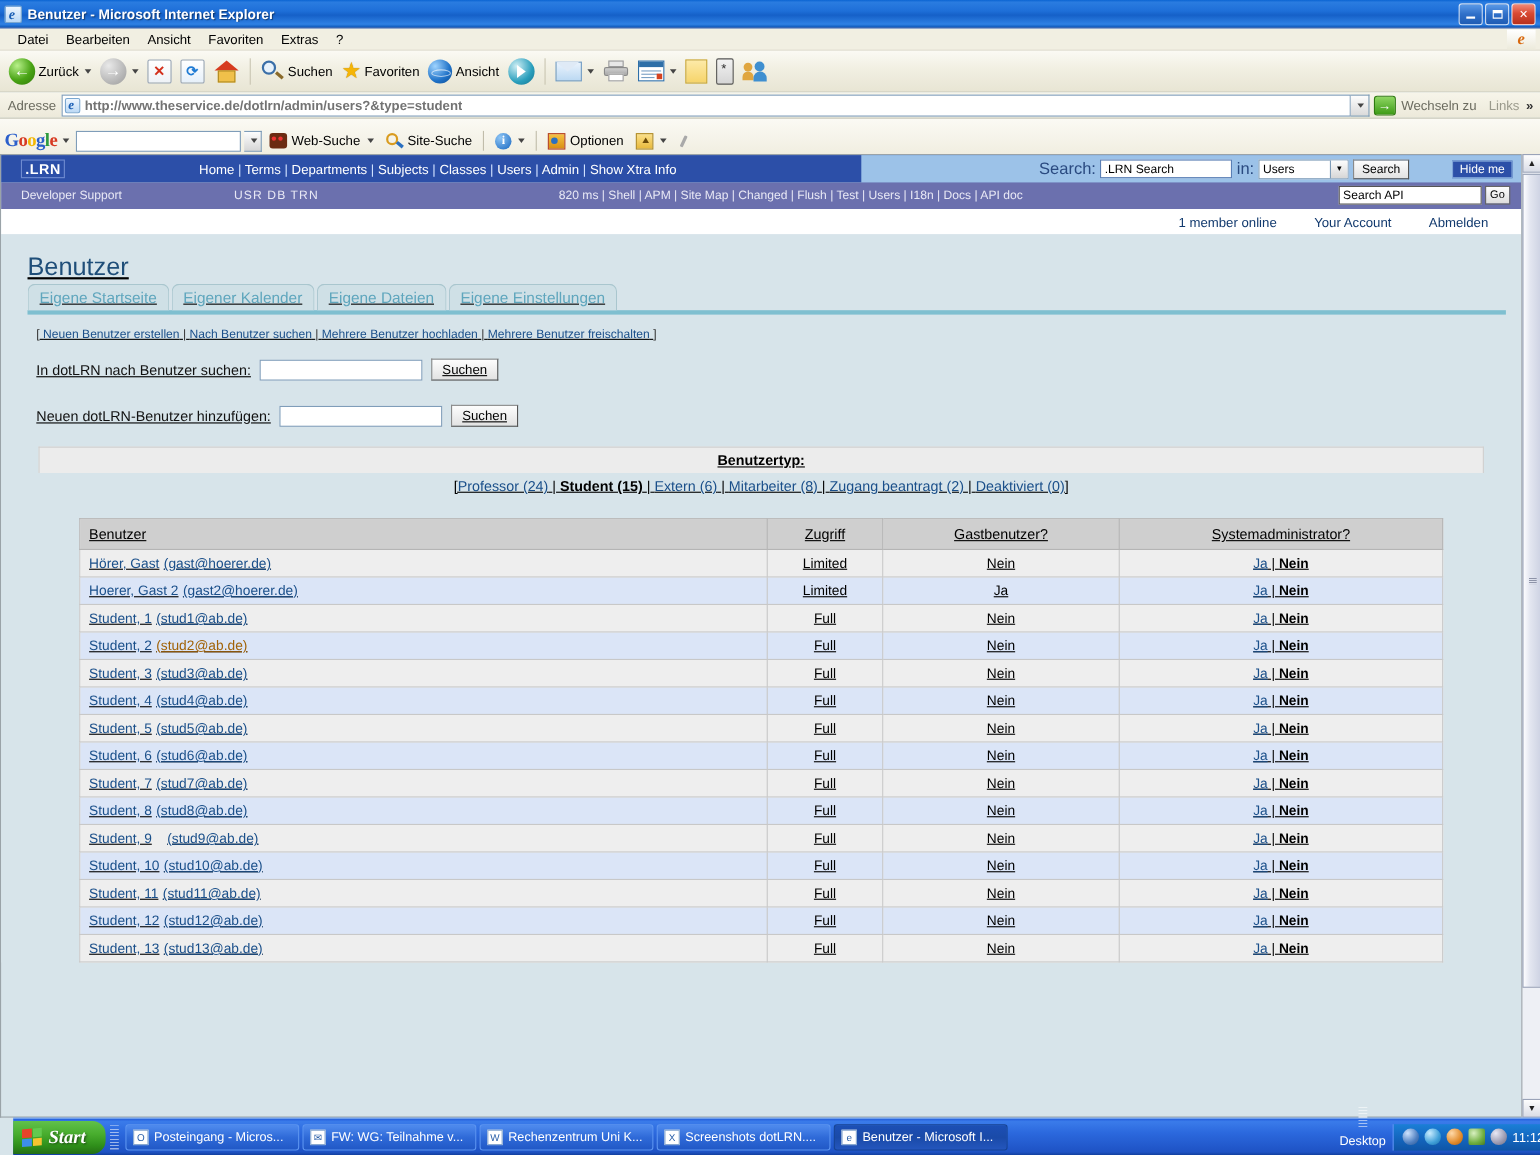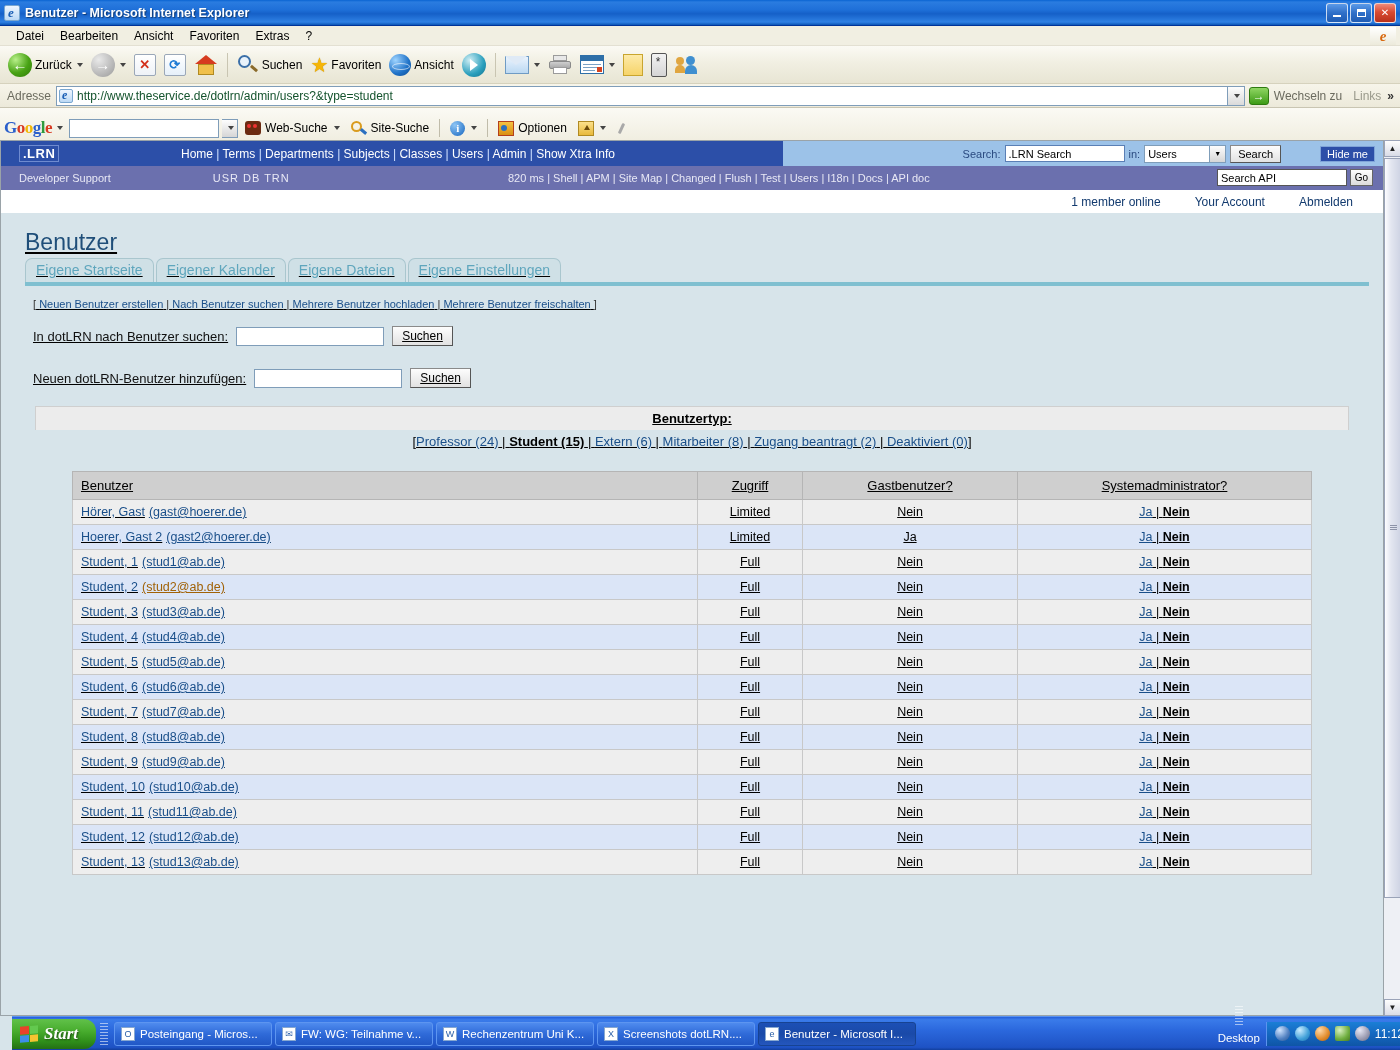--- a/index.html
+++ b/index.html
@@ -135,21 +135,21 @@
   }
   .addr-label{ color:#6b6b5f; font-size:12px; padding:0 5px; }
   .addr-field{
     flex:1; height:20px; background:#fff; border:1px solid #7f9db9;
     display:flex; align-items:center; padding:0 2px; min-width:0;
   }
   .addr-ie{ width:14px;height:14px;background:linear-gradient(#eef6ff,#bcd9f5);
     border:1px solid #7aa7d0;border-radius:2px;position:relative;flex:none;margin-right:4px;}
   .addr-ie::after{content:"e";position:absolute;left:2px;top:-2px;
     font-family:"Liberation Serif",serif;font-style:italic;font-size:12px;color:#1b5fb5;font-weight:bold;}
-  .addr-url{ font-size:12px;color:#14532d;white-space:nowrap;overflow:hidden;}
+  .addr-url{ font-size:12px;color:#737373;white-space:nowrap;overflow:hidden;font-weight:bold;}
   .addr-drop{ width:17px;height:20px;background:linear-gradient(#fdfdfd,#dadada);
     border:1px solid #7f9db9;border-left:none;display:flex;align-items:center;justify-content:center;flex:none;}
   .goarrow{ width:20px;height:18px;background:linear-gradient(#8fd663,#3d9b16);border:1px solid #2e7a10;
     border-radius:3px;display:flex;align-items:center;justify-content:center;color:#fff;font-size:12px;font-weight:bold;flex:none;margin-left:4px;}
   .links-lbl{ color:#9a9a8c;font-size:12px;padding:0 6px;}
   .chev{ color:#333;font-size:12px;font-weight:bold;padding-right:4px;}
 
   
   .gbar{
     height:41px; background:linear-gradient(to bottom,#fbfaf4,#eeebdc);
@@ -206,21 +206,21 @@
     letter-spacing:.5px;
   }
   .lrn-brand span{ border:1px solid #6f8bd0; padding:0 3px; }
   .lrn-links{ color:#cfe0ff; font-size:12px; white-space:nowrap;}
   .lrn-links a{ color:#fff; text-decoration:none; }
   .lrn-searchzone{
     position:absolute; right:0; top:0; height:25px; width:600px;
     background:#9cc2e8; display:flex; align-items:center; justify-content:flex-end;
     padding-right:8px; gap:4px;
   }
-  .lrn-searchzone .lbl{ color:#2a4a80; font-size:11px; }
+  .lrn-searchzone .lbl{ color:#2a4a80; font-size:15px; }
   .lrn-inp{ width:120px;height:17px;background:#fff;border:1px solid #5a7fb5;font-size:11px;
     padding:0 3px; display:flex;align-items:center;color:#000;}
   .lrn-sel{ width:82px;height:18px;background:#fff;border:1px solid #7f9db9;font-size:11px;
     display:flex;align-items:center;padding-left:3px;position:relative;}
   .lrn-sel .dd{position:absolute;right:0;top:0;width:16px;height:16px;
     background:linear-gradient(#fdfdfd,#d6d6d6);border-left:1px solid #7f9db9;
     display:flex;align-items:center;justify-content:center;font-size:7px;}
   .btn3d{
     background:linear-gradient(to bottom,#fdfdfd,#e2e2e2);
     border:1px solid #8a8a8a; border-right-color:#555; border-bottom-color:#555;
@@ -697,21 +697,21 @@
                   <td class="c">Nein</td>
                   <td class="admin"><a style="color: rgb(26, 79, 138); text-decoration: underline;">Ja</a><span> | </span><b>Nein</b></td>
                 </tr>
                 <tr class="odd">
                   <td class="name"><a>Student, 8</a><span style="color: rgb(26, 79, 138); text-decoration: underline; margin-left: 4px;">(stud8@ab.de)</span></td>
                   <td class="c">Full</td>
                   <td class="c">Nein</td>
                   <td class="admin"><a style="color: rgb(26, 79, 138); text-decoration: underline;">Ja</a><span> | </span><b>Nein</b></td>
                 </tr>
                 <tr class="even">
-                  <td class="name"><a>Student, 9</a><span style="color: rgb(26, 79, 138); text-decoration: underline; margin-left: 4px;">(stud9@ab.de)</span></td>
+                  <td class="name"><a>Student, 9</a><span style="color: rgb(26, 79, 138); text-decoration: underline; margin-left: 14px;">(stud9@ab.de)</span></td>
                   <td class="c">Full</td>
                   <td class="c">Nein</td>
                   <td class="admin"><a style="color: rgb(26, 79, 138); text-decoration: underline;">Ja</a><span> | </span><b>Nein</b></td>
                 </tr>
                 <tr class="odd">
                   <td class="name"><a>Student, 10</a><span style="color: rgb(26, 79, 138); text-decoration: underline; margin-left: 4px;">(stud10@ab.de)</span></td>
                   <td class="c">Full</td>
                   <td class="c">Nein</td>
                   <td class="admin"><a style="color: rgb(26, 79, 138); text-decoration: underline;">Ja</a><span> | </span><b>Nein</b></td>
                 </tr>

